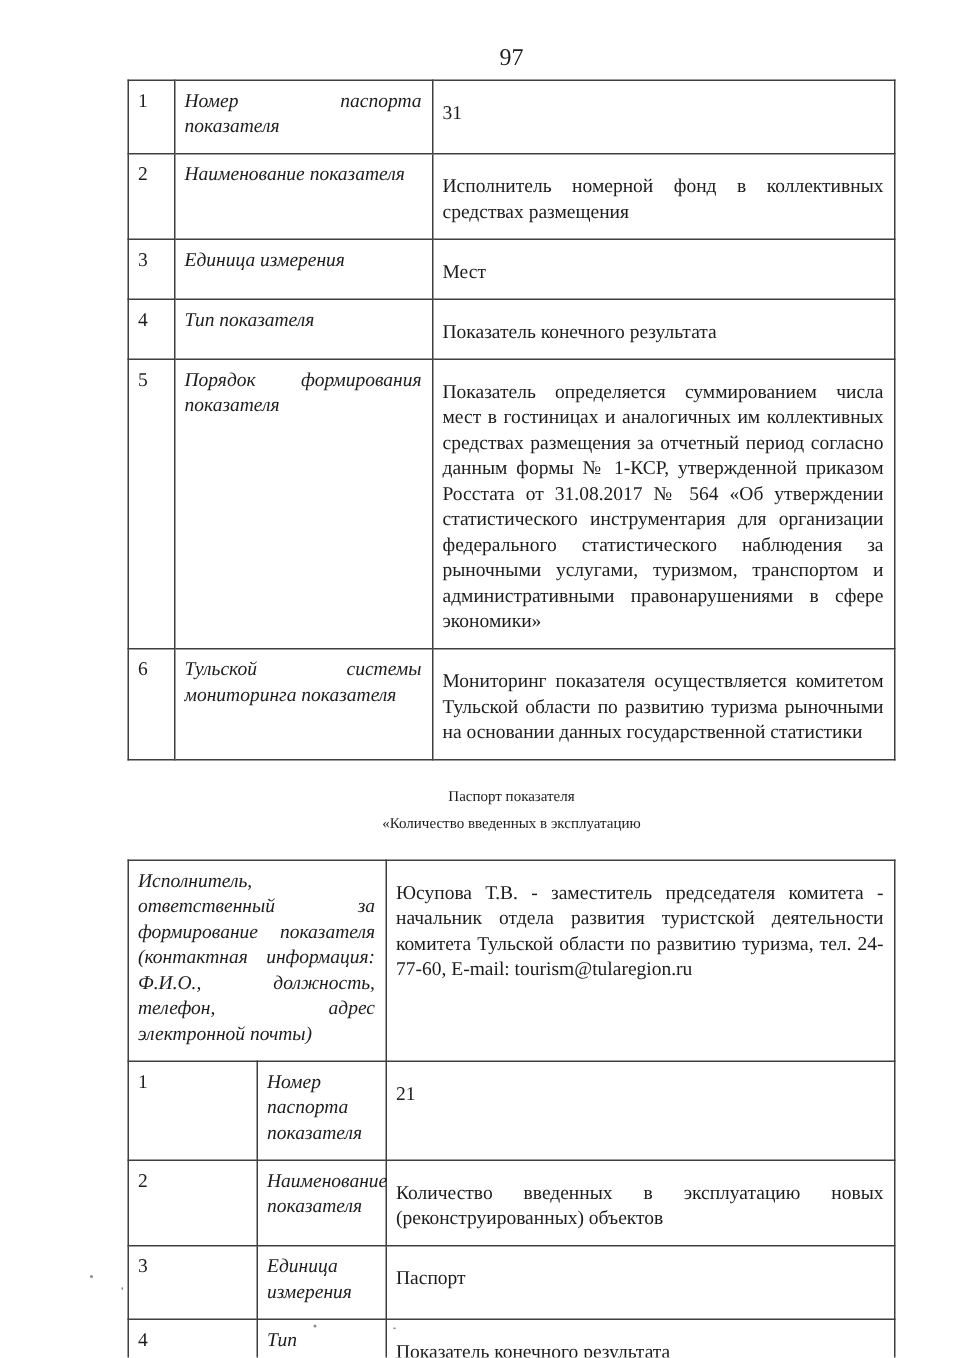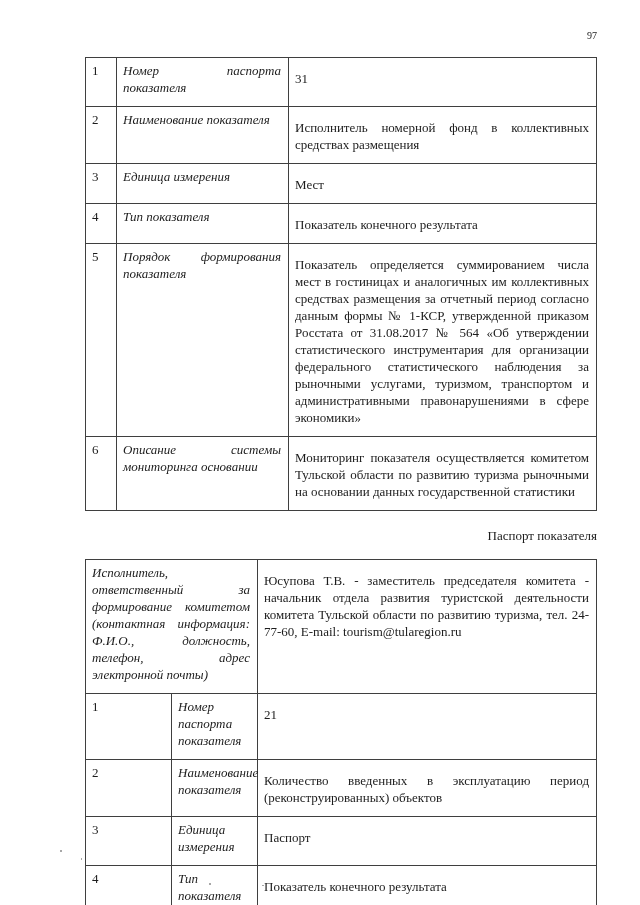--- a/index.html
+++ b/index.html
@@ -16,24 +16,24 @@
     color: #1c1c1c;
     -webkit-font-smoothing: antialiased;
   }
   .content {
     position: absolute;
     left: 85px;
     top: 0;
     width: 512px;
   }
   .page-num {
-    text-align: right;
-    font-size: 10px;
+    text-align: center;
+    font-size: 16px;
     padding-top: 30px;
-    margin-bottom: 16px;
+    margin-bottom: 5px;
   }
   table.passport {
     border-collapse: collapse;
     table-layout: fixed;
     width: 512px;
   }
   table.passport td {
     border: 1px solid #3f3f3f;
     vertical-align: top;
     font-size: 13px;
@@ -48,22 +48,22 @@
     width: 158px;
     padding: 4px 7px 10px 6px;
     text-align: justify;
     font-style: italic;
   }
   td.val {
     padding: 12px 7px 10px 6px;
     text-align: justify;
   }
   .heading {
-    text-align: right;
-    font-size: 13px;
+    text-align: center;
+    font-size: 10px;
     line-height: 18px;
     margin: 16px 0 14px 0;
   }
   table.t2 {
     margin-top: 0;
   }
   .speck {
     position: absolute;
     background: #8a8a8a;
     border-radius: 50%;
@@ -102,45 +102,46 @@
       <td class="lbl">Тип показателя</td>
       <td class="val">Показатель конечного результата</td>
     </tr>
     <tr>
       <td class="num">5</td>
       <td class="lbl">Порядок формирования показателя</td>
       <td class="val">Показатель определяется суммированием числа мест в гостиницах и аналогичных им коллективных средствах размещения за отчетный период согласно данным формы № 1-КСР, утвержденной приказом Росстата от 31.08.2017 № 564 «Об утверждении статистического инструментария для организации федерального статистического наблюдения за рыночными услугами, туризмом, транспортом и административными правонарушениями в сфере экономики»</td>
     </tr>
     <tr>
       <td class="num">6</td>
-      <td class="lbl">Описание системы мониторинга основании</td>
+      <td class="lbl">Тульской системы мониторинга показателя</td>
       <td class="val">Мониторинг показателя осуществляется комитетом Тульской области по развитию туризма рыночными на основании данных государственной статистики</td>
     </tr>
   </tbody>
     </table>
 
   <div class="heading">
     <div>Паспорт показателя</div>
+    <div>«Количество введенных в эксплуатацию</div>
   </div>
 
   <table class="passport t2">
     <tbody>
         <tr>
-      <td class="lbl" colspan="2">Исполнитель, ответственный за формирование комитетом (контактная информация: Ф.И.О., должность, телефон, адрес электронной почты)</td>
+      <td class="lbl" colspan="2">Исполнитель, ответственный за формирование показателя (контактная информация: Ф.И.О., должность, телефон, адрес электронной почты)</td>
       <td class="val">Юсупова Т.В. - заместитель председателя комитета - начальник отдела развития туристской деятельности комитета Тульской области по развитию туризма, тел. 24-77-60, E-mail: tourism@tularegion.ru</td>
     </tr>
     <tr>
       <td class="num">1</td>
       <td class="lbl">Номер паспорта показателя</td>
       <td class="val">21</td>
     </tr>
     <tr>
       <td class="num">2</td>
       <td class="lbl">Наименование показателя</td>
-      <td class="val">Количество введенных в эксплуатацию период (реконструированных) объектов</td>
+      <td class="val">Количество введенных в эксплуатацию новых (реконструированных) объектов</td>
     </tr>
     <tr>
       <td class="num">3</td>
       <td class="lbl">Единица измерения</td>
       <td class="val">Паспорт</td>
     </tr>
     <tr>
       <td class="num">4</td>
       <td class="lbl">Тип показателя</td>
       <td class="val">Показатель конечного результата</td>

